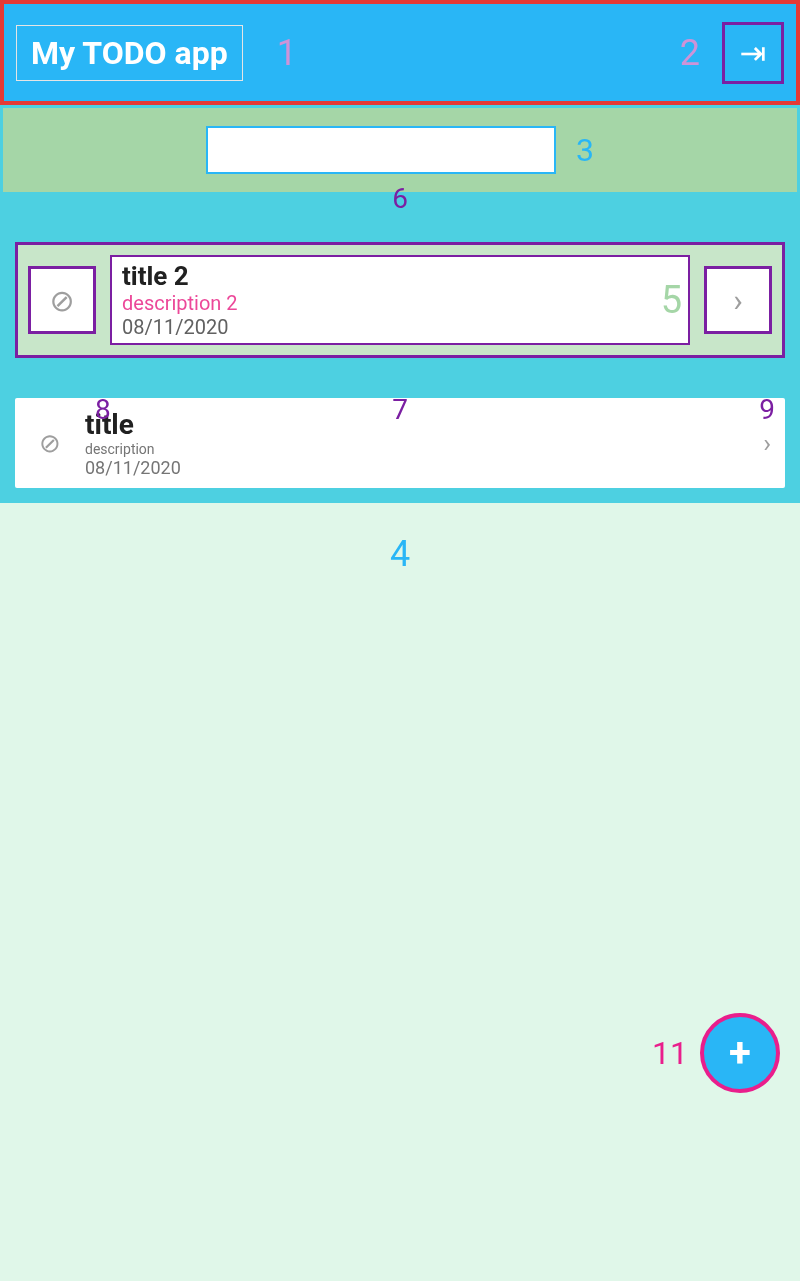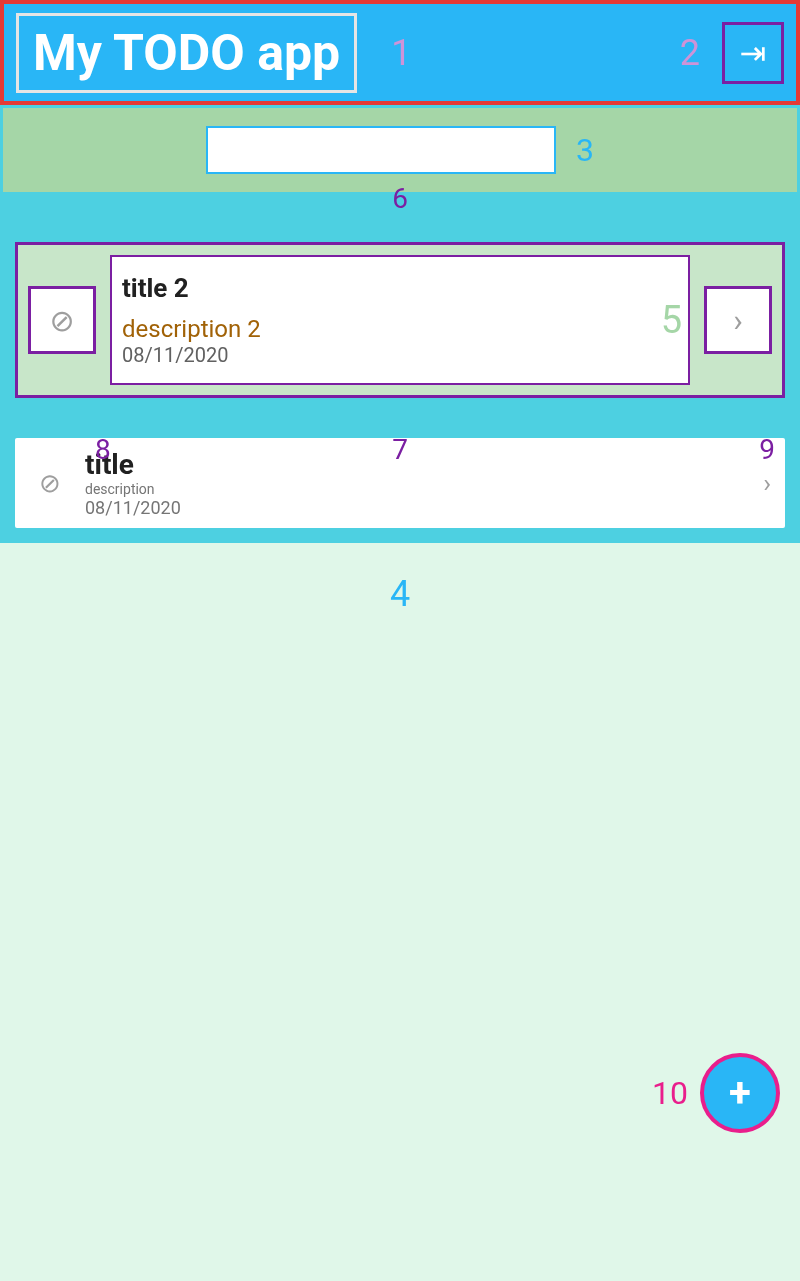--- a/index.html
+++ b/index.html
@@ -17,24 +17,24 @@
       background: #29b6f6;
       border: 4px solid #e53935;
       display: flex;
       align-items: center;
       justify-content: space-between;
       padding: 10px 12px;
       height: 105px;
     }
     .header-title {
       background: #29b6f6;
-      border: 3px solid #e5e5e5;
+      border: 1px solid #e5e5e5;
       padding: 8px 14px;
       color: white;
-      font-size: 50px;
+      font-size: 32px;
       font-weight: bold;
     }
     .header-label-1 {
       color: #ce93d8;
       font-size: 36px;
       margin-left: 18px;
     }
     .header-label-2 {
       color: #ce93d8;
       font-size: 36px;
@@ -146,33 +146,32 @@
       flex-shrink: 0;
       background: white;
     }
     .check-icon {
       color: #9e9e9e;
       font-size: 30px;
     }
 
     .todo-info-selected {
       border: 2px solid #7b1fa2;
-      padding: 16px 10px;
+      padding: 4px 10px;
       background: white;
       flex: 1;
     }
     .todo-title-selected {
       font-size: 26px;
       font-weight: bold;
       color: #212121;
     }
     .todo-desc-selected {
-      font-size: 24px;
-      color: #a16207;
-      margin-top: 12px;
+      font-size: 20px;
+      color: #ec4899;
     }
     .todo-date-selected {
       font-size: 20px;
       color: #616161;
     }
 
     .chevron-box {
       border: 3px solid #7b1fa2;
       width: 68px;
       height: 68px;
@@ -328,18 +327,18 @@
       <div class="todo-date">08/11/2020</div>
     </div>
     <span class="chevron-plain">›</span>
   </div>
 </div>
 
 <div class="main-area">
   <span class="label-4">4</span>
 
   <div class="fab-container">
-    <span class="label-10">10</span>
+    <span class="label-10">11</span>
     <div class="fab">
       <span class="fab-icon">+</span>
     </div>
   </div>
 </div>
 
 </body></html>

